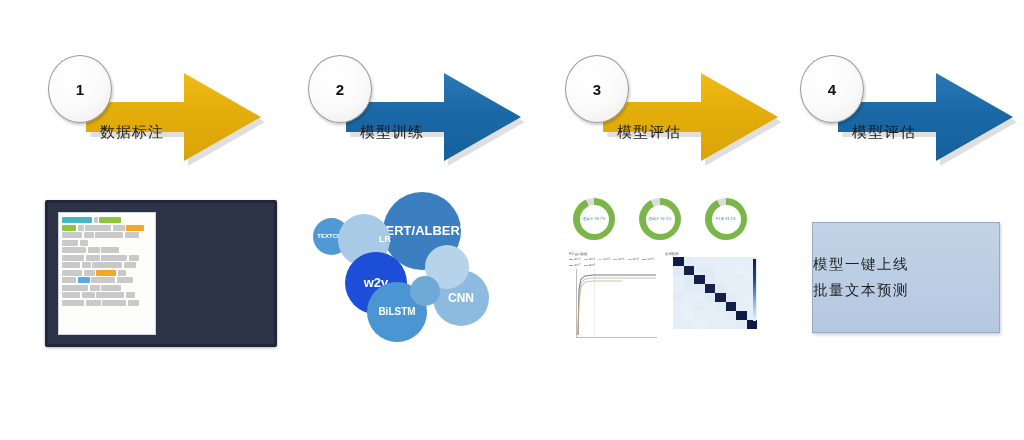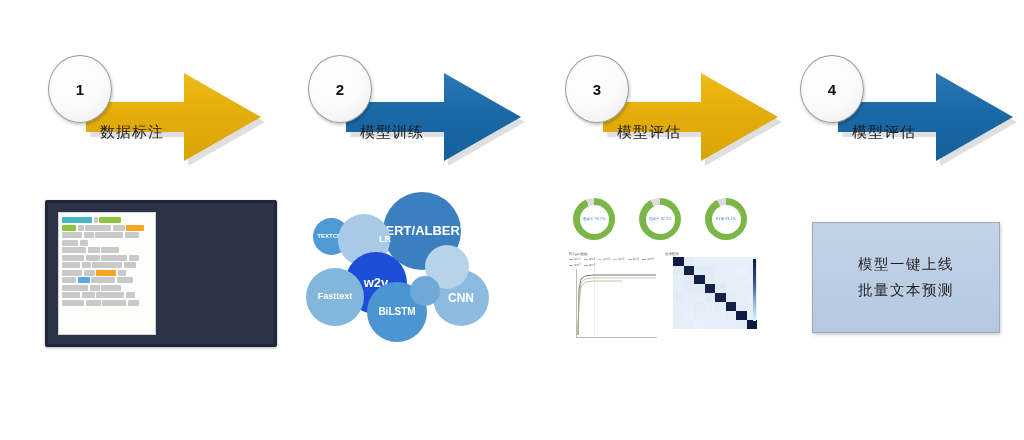--- a/index.html
+++ b/index.html
@@ -98,21 +98,21 @@
   .mgrid{position:absolute;inset:0;display:grid;}
   .mcell{width:100%;height:100%;}
   .cbar{position:absolute;right:1px;top:2px;width:3px;bottom:8px;
      background:linear-gradient(180deg,#0d1b44 0%,#2b4a8f 35%,#8fb4dd 70%,#e8f1fa 100%);}
 
   
   .deploy{
     position:absolute;left:812px;top:222px;width:186px;height:109px;
     background:linear-gradient(180deg,#c3d3e6 0%,#bccee4 50%,#b5c8e0 100%);
     border:1px solid #9aa9bd;box-shadow:1px 2px 3px rgba(0,0,0,.18);
-    display:flex;flex-direction:column;align-items:center;justify-content:center;gap:7px;
+    display:flex;flex-direction:column;align-items:flex-start;justify-content:center;gap:7px;
   }
   .deploy div{font-size:14.5px;color:#1e1e1e;letter-spacing:1.5px;
     font-family:"DejaVu Sans","Liberation Sans",sans-serif;}
 
   
   .logo{position:absolute;left:905px;top:378px;width:112px;text-align:center;}
   .logo-cn{font-size:19px;font-weight:700;color:#1f6fd0;letter-spacing:1px;line-height:1.1;
     font-family:"DejaVu Sans","Liberation Sans",sans-serif;}
   .logo-en{font-size:9.5px;font-weight:700;color:#1f6fd0;letter-spacing:3px;margin-top:2px;}
 </style>
@@ -238,23 +238,20 @@
       <div class="bub" style="left: 8px; top: 28px; width: 37px; height: 37px; background: rgb(79, 154, 212); font-size: 6px;">
         <span style="display: block;">TEXT</span>
         <span style="display: block;">CNN</span>
       </div>
       <div class="bub" style="left: 33px; top: 24px; width: 52px; height: 52px; background: rgb(168, 202, 230); font-size: 9px;">
         <span style="display: block; margin-left: 42px;">LR</span>
       </div>
       <div class="bub" style="left: 40px; top: 62px; width: 62px; height: 62px; background: #1d4ed8; font-size: 13px;">
         <span style="display: block;">w2v</span>
       </div>
-      <div class="bub" style="left: 1px; top: 78px; width: 58px; height: 58px; background: rgb(130, 182, 218); font-size: 9px;">
-        <span style="display: block;">Fasttext</span>
-      </div>
       <div class="bub" style="left: 62px; top: 92px; width: 60px; height: 60px; background: rgb(74, 149, 210); font-size: 10px;">
         <span style="display: block;">BiLSTM</span>
       </div>
       <div class="bub" style="left: 128px; top: 80px; width: 56px; height: 56px; background: rgb(140, 187, 223); font-size: 12px;">
         <span style="display: block;">CNN</span>
       </div>
       <div class="bub" style="left: 120px; top: 55px; width: 44px; height: 44px; background: rgb(182, 211, 234); font-size: 8px;">
         <span style="display: block;"></span>
       </div>
       <div class="bub" style="left: 105px; top: 86px; width: 30px; height: 30px; background: rgb(111, 169, 214); font-size: 8px;">

